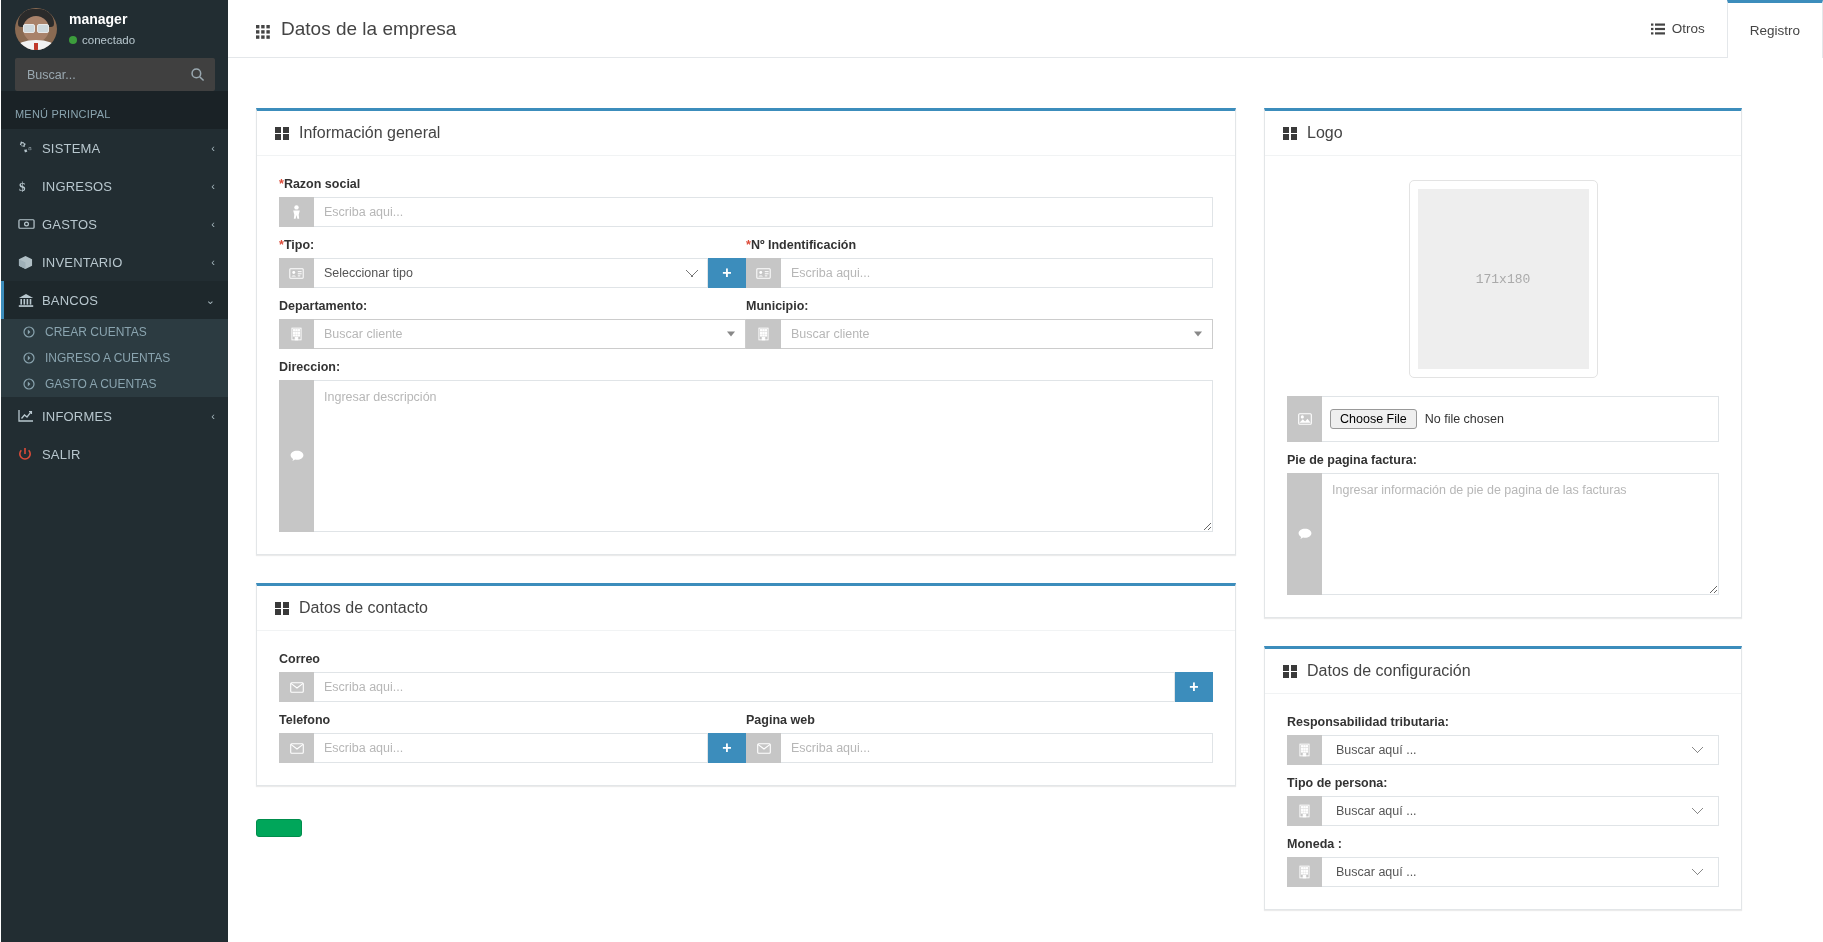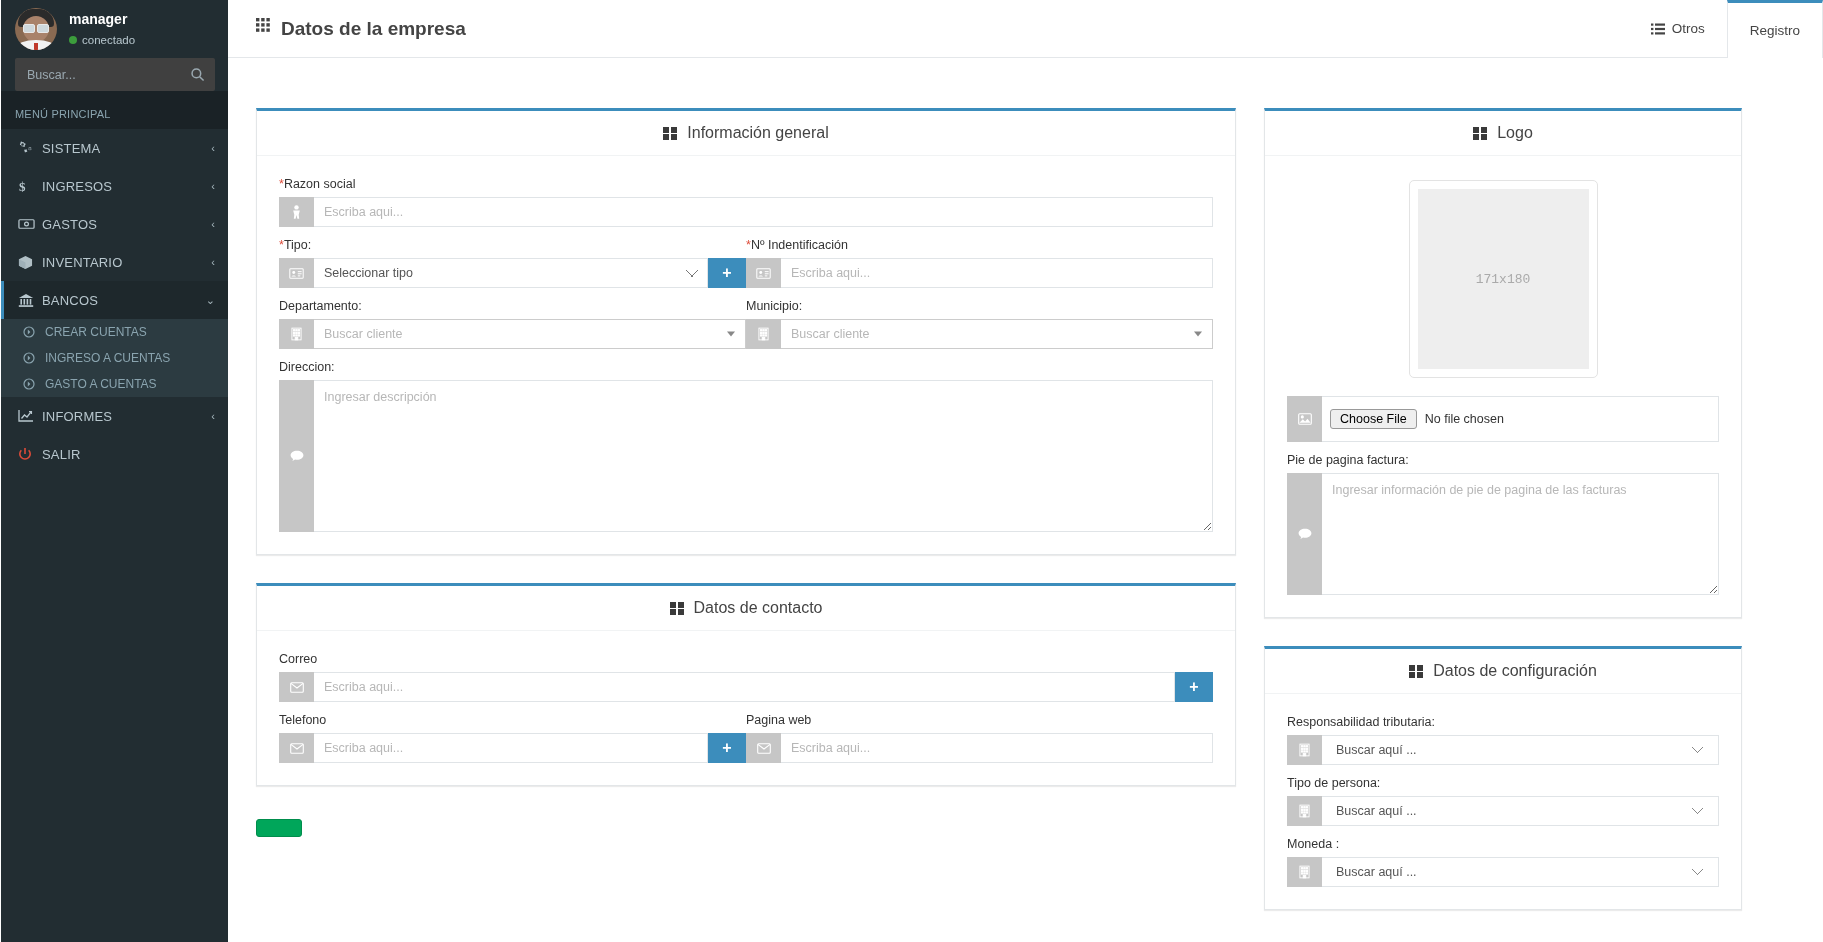--- a/index.html
+++ b/index.html
@@ -93,22 +93,22 @@
     background: #ecf0f5;
     overflow: hidden;
   }
   #topbar {
     height: 58px; background:#fff;
     display:flex; align-items:center;
     border-bottom: 1px solid #e4e7ea;
     position: relative;
   }
   .page-title {
-    display:flex; align-items:flex-start; gap:10px;
-    font-size: 19px; color: #444; margin-left: 28px; font-weight: bold;
+    display:flex; align-items:flex-end; gap:10px;
+    font-size: 19px; color: #444; margin-left: 28px;
   }
   .grid-icon { display:inline-block; }
   .topnav { margin-left:auto; display:flex; height:100%; align-items:stretch; }
   .topnav-item {
     display:flex; align-items:center; gap:7px;
     padding: 0 22px; font-size:13.5px; color:#444; cursor:pointer;
     border-left: 1px solid transparent;
   }
   .topnav-item.active {
     background:#fff; border-top:3px solid #3c8dbc;
@@ -131,33 +131,32 @@
     border: 1px solid #e3e6e8;
     border-top: 3px solid #3c8dbc;
     box-shadow: 0 1px 1px rgba(0,0,0,0.08);
     margin-bottom: 28px;
   }
   .box-header {
     display:flex; align-items:center; gap:9px;
     padding: 13px 18px;
     font-size: 16px; color:#444;
     border-bottom: 1px solid #f1f3f4;
-    justify-content: center;
   }
   .box-body { padding: 10px 22px 22px 22px; }
 
   .sq-icon { display:inline-block; width:15px; height:13px; position:relative; flex:0 0 15px; }
   .sq-icon i { position:absolute; background:#3a3a3a; }
   .sq-icon i:nth-child(1){ left:0; top:0; width:6px; height:6px; }
   .sq-icon i:nth-child(2){ left:8px; top:0; width:6px; height:6px; }
   .sq-icon i:nth-child(3){ left:0; top:7px; width:6px; height:6px; }
   .sq-icon i:nth-child(4){ left:8px; top:7px; width:6px; height:6px; }
 
   .form-label {
-    font-size: 12.5px; font-weight: normal; color:#333;
+    font-size: 12.5px; font-weight: bold; color:#333;
     margin: 11px 0 6px 0; display:block;
   }
   .req { color:#dd4b39; }
   .row2 { display:flex; }
   .row2 > div { flex:1; min-width:0; }
 
   .input-group { display:flex; align-items:stretch; height: 30px; }
   .ig-addon {
     width: 35px; flex:0 0 35px;
     background:#c6c6c6; color:#fff;

